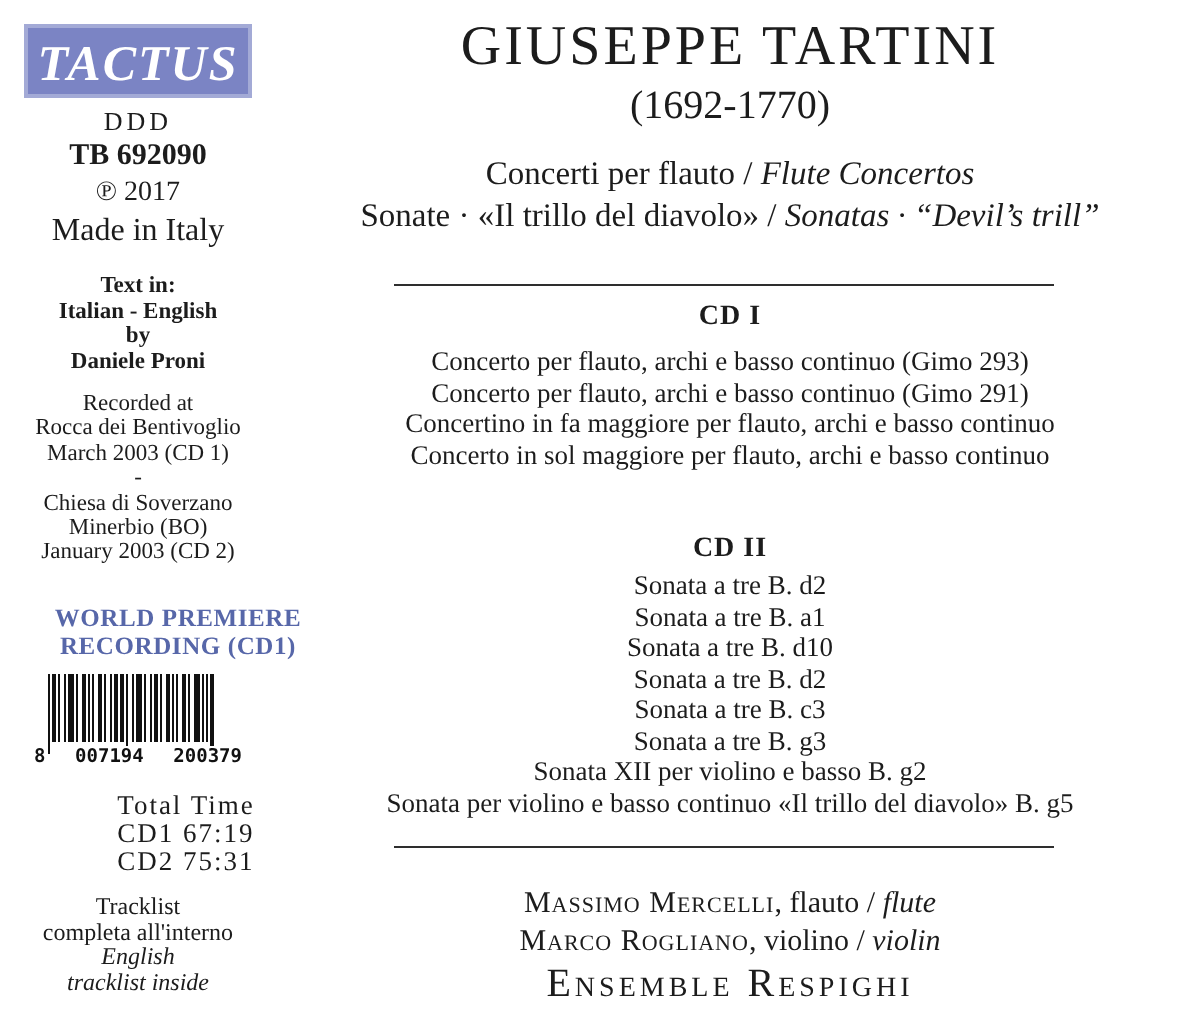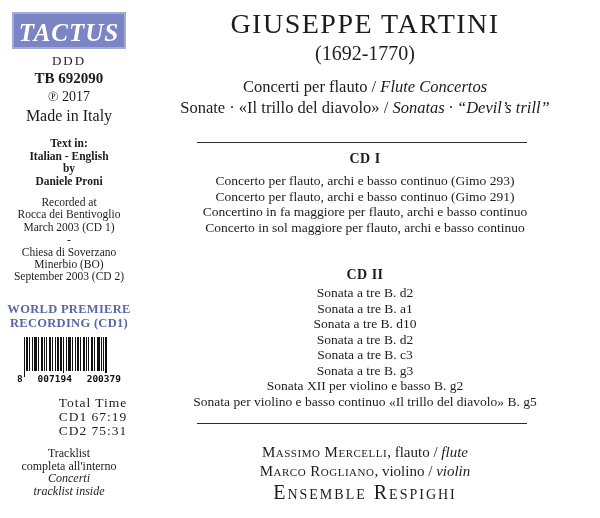--- a/index.html
+++ b/index.html
@@ -15,21 +15,21 @@
     background:#7b84c4;border:2px solid #a3aad6;box-sizing:border-box;
     color:#ffffff;font-style:italic;font-weight:bold;font-size:25px;letter-spacing:1px;
   }
   .ddd{margin-top:4px;font-size:13px;letter-spacing:2px;}
   .catalog{font-size:15px;font-weight:bold;margin-top:1px;}
   .phonogram{font-size:14px;margin-top:2px;}
   .madein{font-size:16px;margin-top:2px;}
   .textin{margin-top:12px;font-size:11.5px;font-weight:bold;line-height:12.5px;}
   .recorded{position:absolute;top:196px;left:0;width:138px;font-size:11.5px;line-height:12.4px;}
   .premiere{position:absolute;top:303px;left:0;width:138px;color:#5767a9;font-weight:bold;
-    font-size:12.5px;line-height:13.5px;letter-spacing:0.3px;}
+    font-size:12.5px;line-height:13.5px;letter-spacing:0.3px;padding-left:20px;}
   .barcode{position:absolute;top:337px;left:16px;width:106px;height:50px;}
   .bars{display:flex;align-items:flex-start;height:40px;padding-left:8px;}
   .bars i{display:block;background:#111;height:34px;}
   .bars i.tall{height:40px;}
   .bcdigits{position:absolute;left:0;top:36px;width:106px;display:flex;justify-content:space-between;
     font-family:"DejaVu Sans Mono",monospace;font-size:9.5px;font-weight:bold;color:#111;}
   .bcdigits span{background:#fff;padding:0 1px;}
   .totals{position:absolute;top:396px;left:0;width:138px;font-size:13.5px;line-height:13.8px;letter-spacing:1px;margin-left:24px;}
   .tlnote{position:absolute;top:447px;left:0;width:138px;font-size:12px;line-height:12.6px;}
   .tlnote .it{font-style:italic;}
@@ -75,21 +75,21 @@
     <div>by</div>
     <div>Daniele Proni</div>
   </div>
   <div class="recorded">
     <div>Recorded at</div>
     <div>Rocca dei Bentivoglio</div>
     <div>March 2003 (CD 1)</div>
     <div>-</div>
     <div>Chiesa di Soverzano</div>
     <div>Minerbio (BO)</div>
-    <div>September 2003 (CD 2)</div>
+    <div>January 2003 (CD 2)</div>
   </div>
   <div class="premiere">
     <div>WORLD PREMIERE</div>
     <div>RECORDING (CD1)</div>
   </div>
   <div class="barcode">
     <div class="bars">
         <i class="tall" style="width: 1px; margin-right: 1px;"></i>
         <i style="width: 2px; margin-right: 1px;"></i>
         <i style="width: 1px; margin-right: 2px;"></i>
@@ -128,21 +128,21 @@
     </div>
   </div>
   <div class="totals">
     <div>Total Time</div>
     <div>CD1 67:19</div>
     <div>CD2 75:31</div>
   </div>
   <div class="tlnote">
     <div>Tracklist</div>
     <div>completa all'interno</div>
-    <div class="it">Concerti</div>
+    <div class="it">English</div>
     <div class="it">tracklist inside</div>
   </div>
 </aside>
 
 <main class="main">
   <div class="composer">GIUSEPPE TARTINI</div>
   <div class="dates">(1692-1770)</div>
   <div class="sub1"><span>Concerti per flauto / </span><em>Flute Concertos</em></div>
   <div class="sub2"><span>Sonate · «Il trillo del diavolo» / </span><em>Sonatas · “Devil’s trill”</em></div>
 

